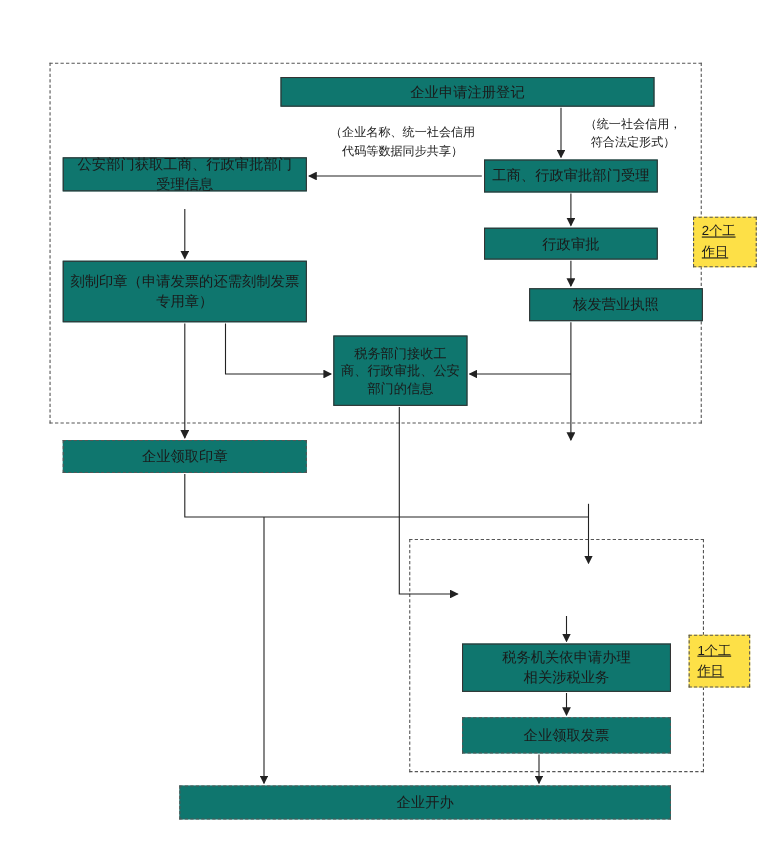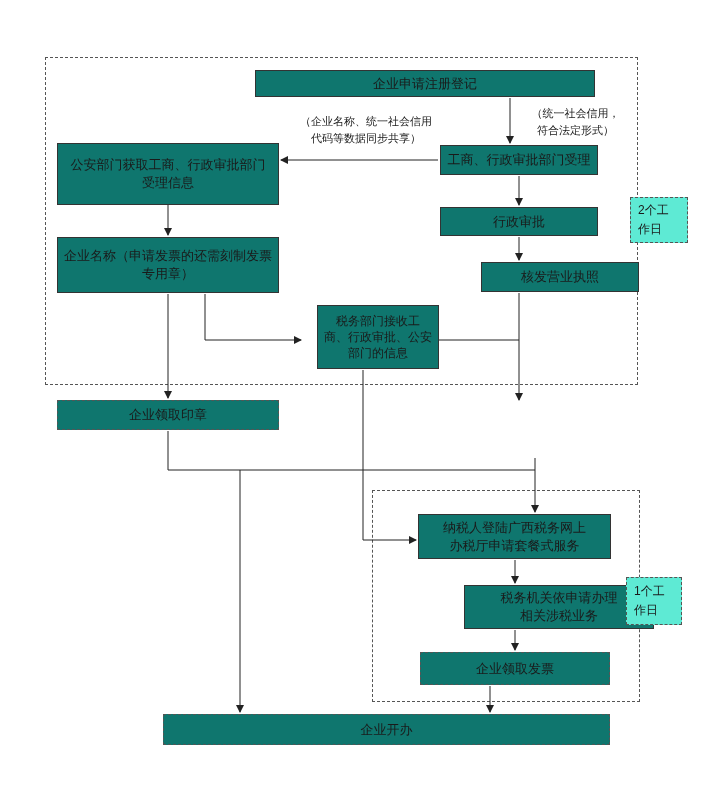--- a/index.html
+++ b/index.html
@@ -52,29 +52,30 @@
     color: #1a1a1a;
   }
   .annotation.big {
     font-size: 12px;
     line-height: 2.2;
     text-align: left;
   }
   .duration {
     position: absolute;
     border: 1px dashed #555;
-    background: #5eead4;
+    background: #fde047;
     font-size: 12px;
     line-height: 1.6;
     display: flex;
     align-items: center;
     justify-content: flex-start;
     padding-left: 7px;
     white-space: pre-line;
     z-index: 3;
+    text-decoration: underline;
   }
 </style>
 </head>
 <body>
 
 <div class="canvas">
 
   <div class="container-frame" style="left:45px; top:57px; width:593px; height:328px;"></div>
   <div class="container-frame" style="left:372px; top:490px; width:268px; height:212px;"></div>
 
@@ -115,41 +116,39 @@
 
     <polyline points="168,431 168,470 535,470"></polyline>
 
     <line x1="240" y1="470" x2="240" y2="712" marker-end="url(#arr)"></line>
   </svg>
 
   <div class="box" style="left:255px; top:70px; width:340px; height:27px;">企业申请注册登记</div>
 
   <div class="box" style="left:440px; top:145px; width:158px; height:30px;">工商、行政审批部门受理</div>
 
-  <div class="box" style="left:57px; top:143px; width:222px; height:62px;">公安部门获取工商、行政审批部门
+  <div class="box" style="left:57px; top:143px; width:222px; height:31px;">公安部门获取工商、行政审批部门
 受理信息</div>
 
-  <div class="box" style="left:57px; top:237px; width:222px; height:56px;">企业名称（申请发票的还需刻制发票
+  <div class="box" style="left:57px; top:237px; width:222px; height:56px;">刻制印章（申请发票的还需刻制发票
 专用章）</div>
 
   <div class="box" style="left:440px; top:207px; width:158px; height:29px;">行政审批</div>
 
   <div class="box" style="left:440px; top:262px; width:158px; height:30px;margin-left:41px;">核发营业执照</div>
 
-  <div class="box" style="left:303px; top:305px; width:122px; height:64px; font-size:12px;margin-left:14px;">税务部门接收工
+  <div class="box" style="left:303px; top:305px; width:122px; height:64px; font-size:12px;">税务部门接收工
 商、行政审批、公安
 部门的信息</div>
 
   <div class="box dashed" style="left:57px; top:400px; width:222px; height:30px;">企业领取印章</div>
 
 
-  <div class="box" style="left:418px; top:514px; width:193px; height:45px;">纳税人登陆广西税务网上
-办税厅申请套餐式服务</div>
 
-  <div class="box" style="left:420px; top:585px; width:190px; height:44px;margin-left:44px;">税务机关依申请办理
+  <div class="box" style="left:420px; top:585px; width:190px; height:44px;">税务机关依申请办理
 相关涉税业务</div>
 
   <div class="box dashed" style="left:420px; top:652px; width:190px; height:33px;">企业领取发票</div>
 
   <div class="box dashed" style="left:163px; top:714px; width:447px; height:31px;">企业开办</div>
 
   <div class="annotation" style="left:288px; top:113px; width:156px;">（企业名称、统一社会信用
 代码等数据同步共享）</div>
 
   <div class="annotation" style="left:518px; top:105px; width:115px;">（统一社会信用，

